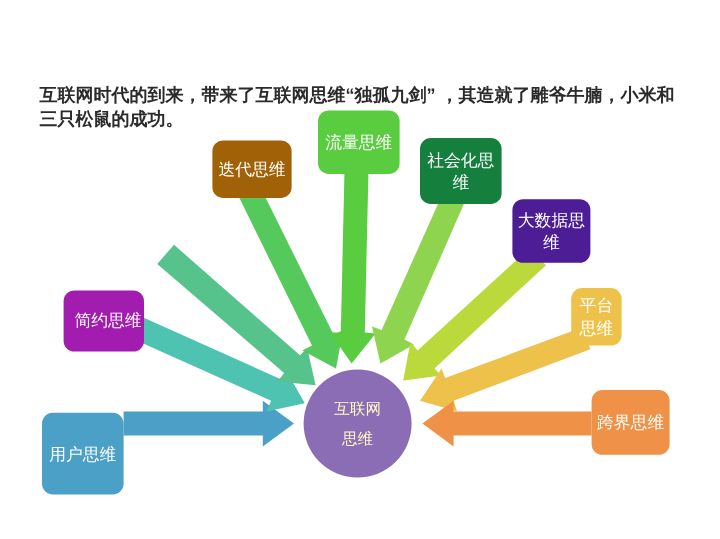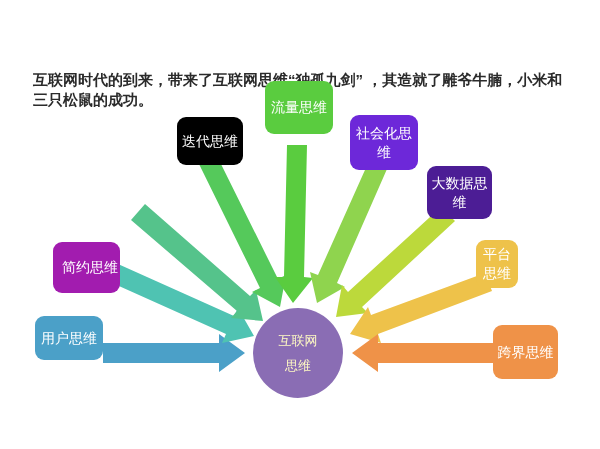--- a/index.html
+++ b/index.html
@@ -12,25 +12,25 @@
     position:absolute; left:33px; top:46px; width:537px;
     font-size:15px; line-height:20px; font-weight:600; color:#2b2b2b;margin-top:24px;
   }
   svg.arrows { position:absolute; left:0; top:0; z-index:1; }
   .node {
     position:absolute; z-index:2; box-sizing:border-box;
     border-radius:9px; color:#ffffff;
     display:flex; align-items:center; justify-content:center;
     text-align:center; font-size:14px; line-height:19px; padding:2px;
   }
-  .pos-user       { left:35px;  top:316px; width:68px; height:44px;text-align:center; }
+  .pos-user       { left:35px;  top:344px; width:68px; height:68px;text-align:center; }
   .pos-simplicity { left:53px;  top:242px; width:67px; height:51px; }
   .pos-ultimate   { left:102px; top:171px; width:70px; height:47px; }
   .pos-iteration  { left:177px; top:117px; width:66px; height:48px; }
-  .pos-traffic    { left:265px; top:81px;  width:68px; height:53px; }
+  .pos-traffic    { left:265px; top:92px;  width:68px; height:53px; }
   .pos-social     { left:350px; top:115px; width:68px; height:55px; }
   .pos-bigdata    { left:427px; top:166px; width:65px; height:53px; }
   .pos-platform   { left:476px; top:240px; width:42px; height:48px; }
   .pos-crossover  { left:493px; top:325px; width:65px; height:54px; }
   .center-circle {
     position:absolute; z-index:3; left:253px; top:308px;
     width:90px; height:90px; border-radius:50%;
     color:#fef9c3; font-size:13px; line-height:25px;
     display:flex; flex-direction:column; align-items:center; justify-content:center;
     text-align:center;
@@ -54,27 +54,27 @@
     <polygon points="485,273 371,315 368,307 350,334 381,343 378,334 492,291" fill="#EEC24A"></polygon>
     <polygon points="493,343 378,343 378,334 352,353 378,372 378,363 493,363" fill="#EF9248"></polygon>
   </svg>
 
   <div class="node pos-user" style="background: rgb(75, 160, 200);">
     <span>用户思维</span>
   </div>
   <div class="node pos-simplicity" style="background: #a21caf; justify-content: flex-end;">
     <span>简约思维</span>
   </div>
-  <div class="node pos-iteration" style="background: #000000;">
+  <div class="node pos-iteration" style="background: #a16207;">
     <span>迭代思维</span>
   </div>
   <div class="node pos-traffic" style="background: rgb(90, 204, 63);">
     <span>流量思维</span>
   </div>
-  <div class="node pos-social" style="background: #6d28d9; text-align: center;">
+  <div class="node pos-social" style="background: #15803d; text-align: center;">
     <span>社会化思维</span>
   </div>
   <div class="node pos-bigdata" style="background: #4c1d95;">
     <span>大数据思维</span>
   </div>
   <div class="node pos-platform" style="background: rgb(238, 194, 74);">
     <span>平台思维</span>
   </div>
   <div class="node pos-crossover" style="background: rgb(239, 146, 72);">
     <span>跨界思维</span>

